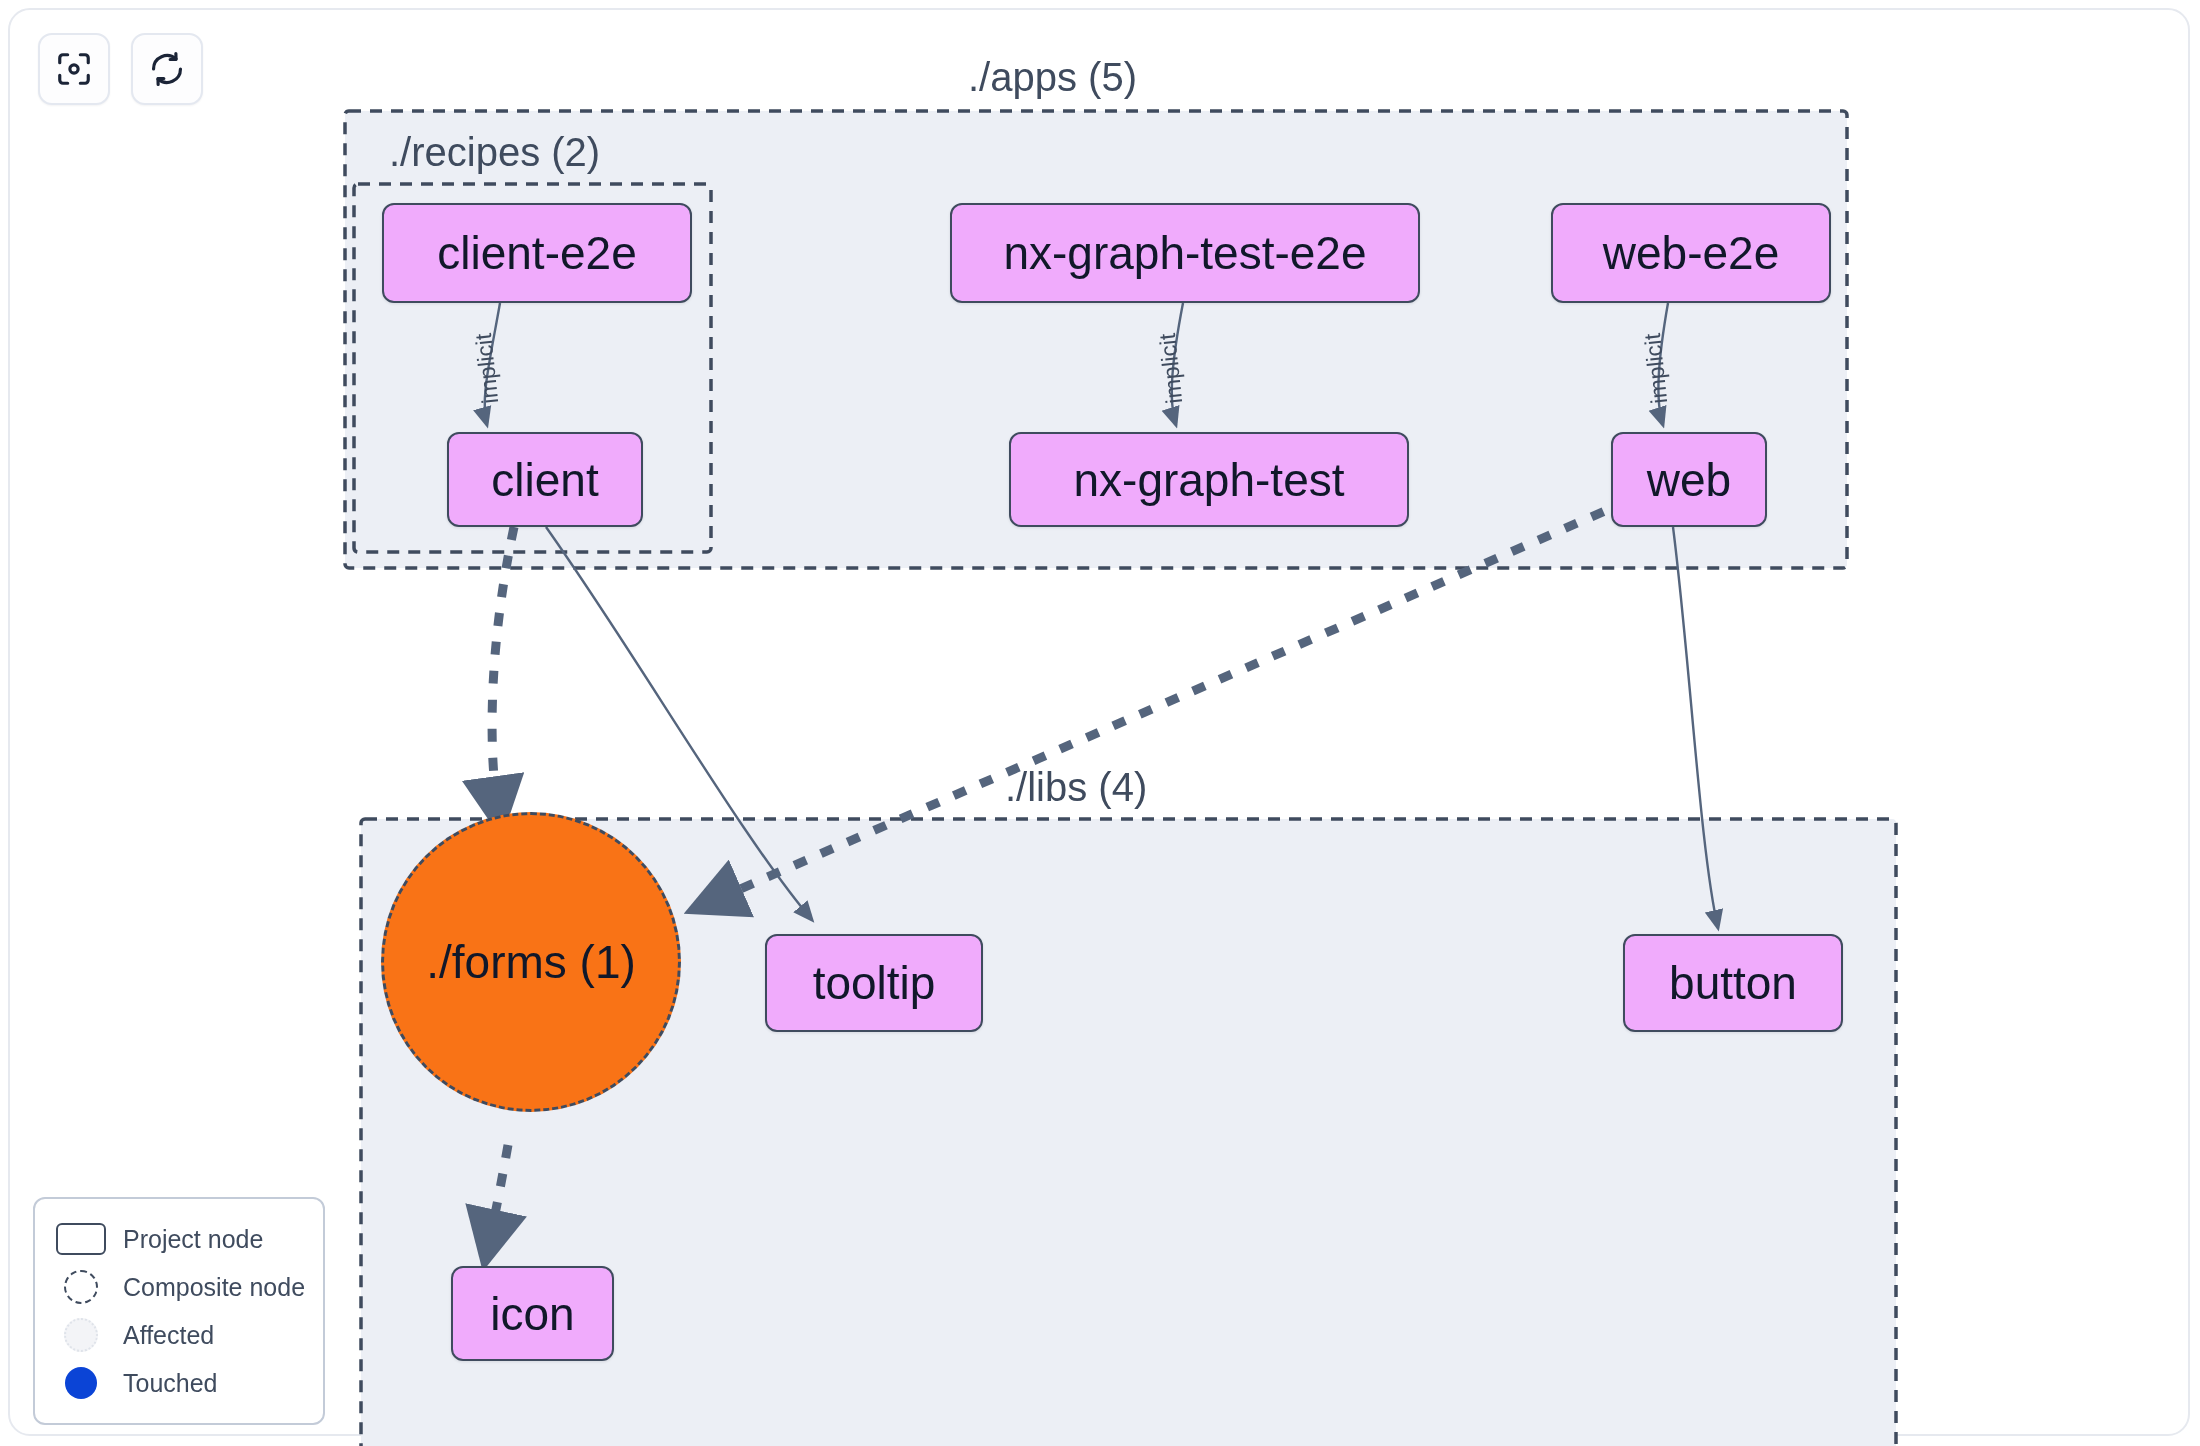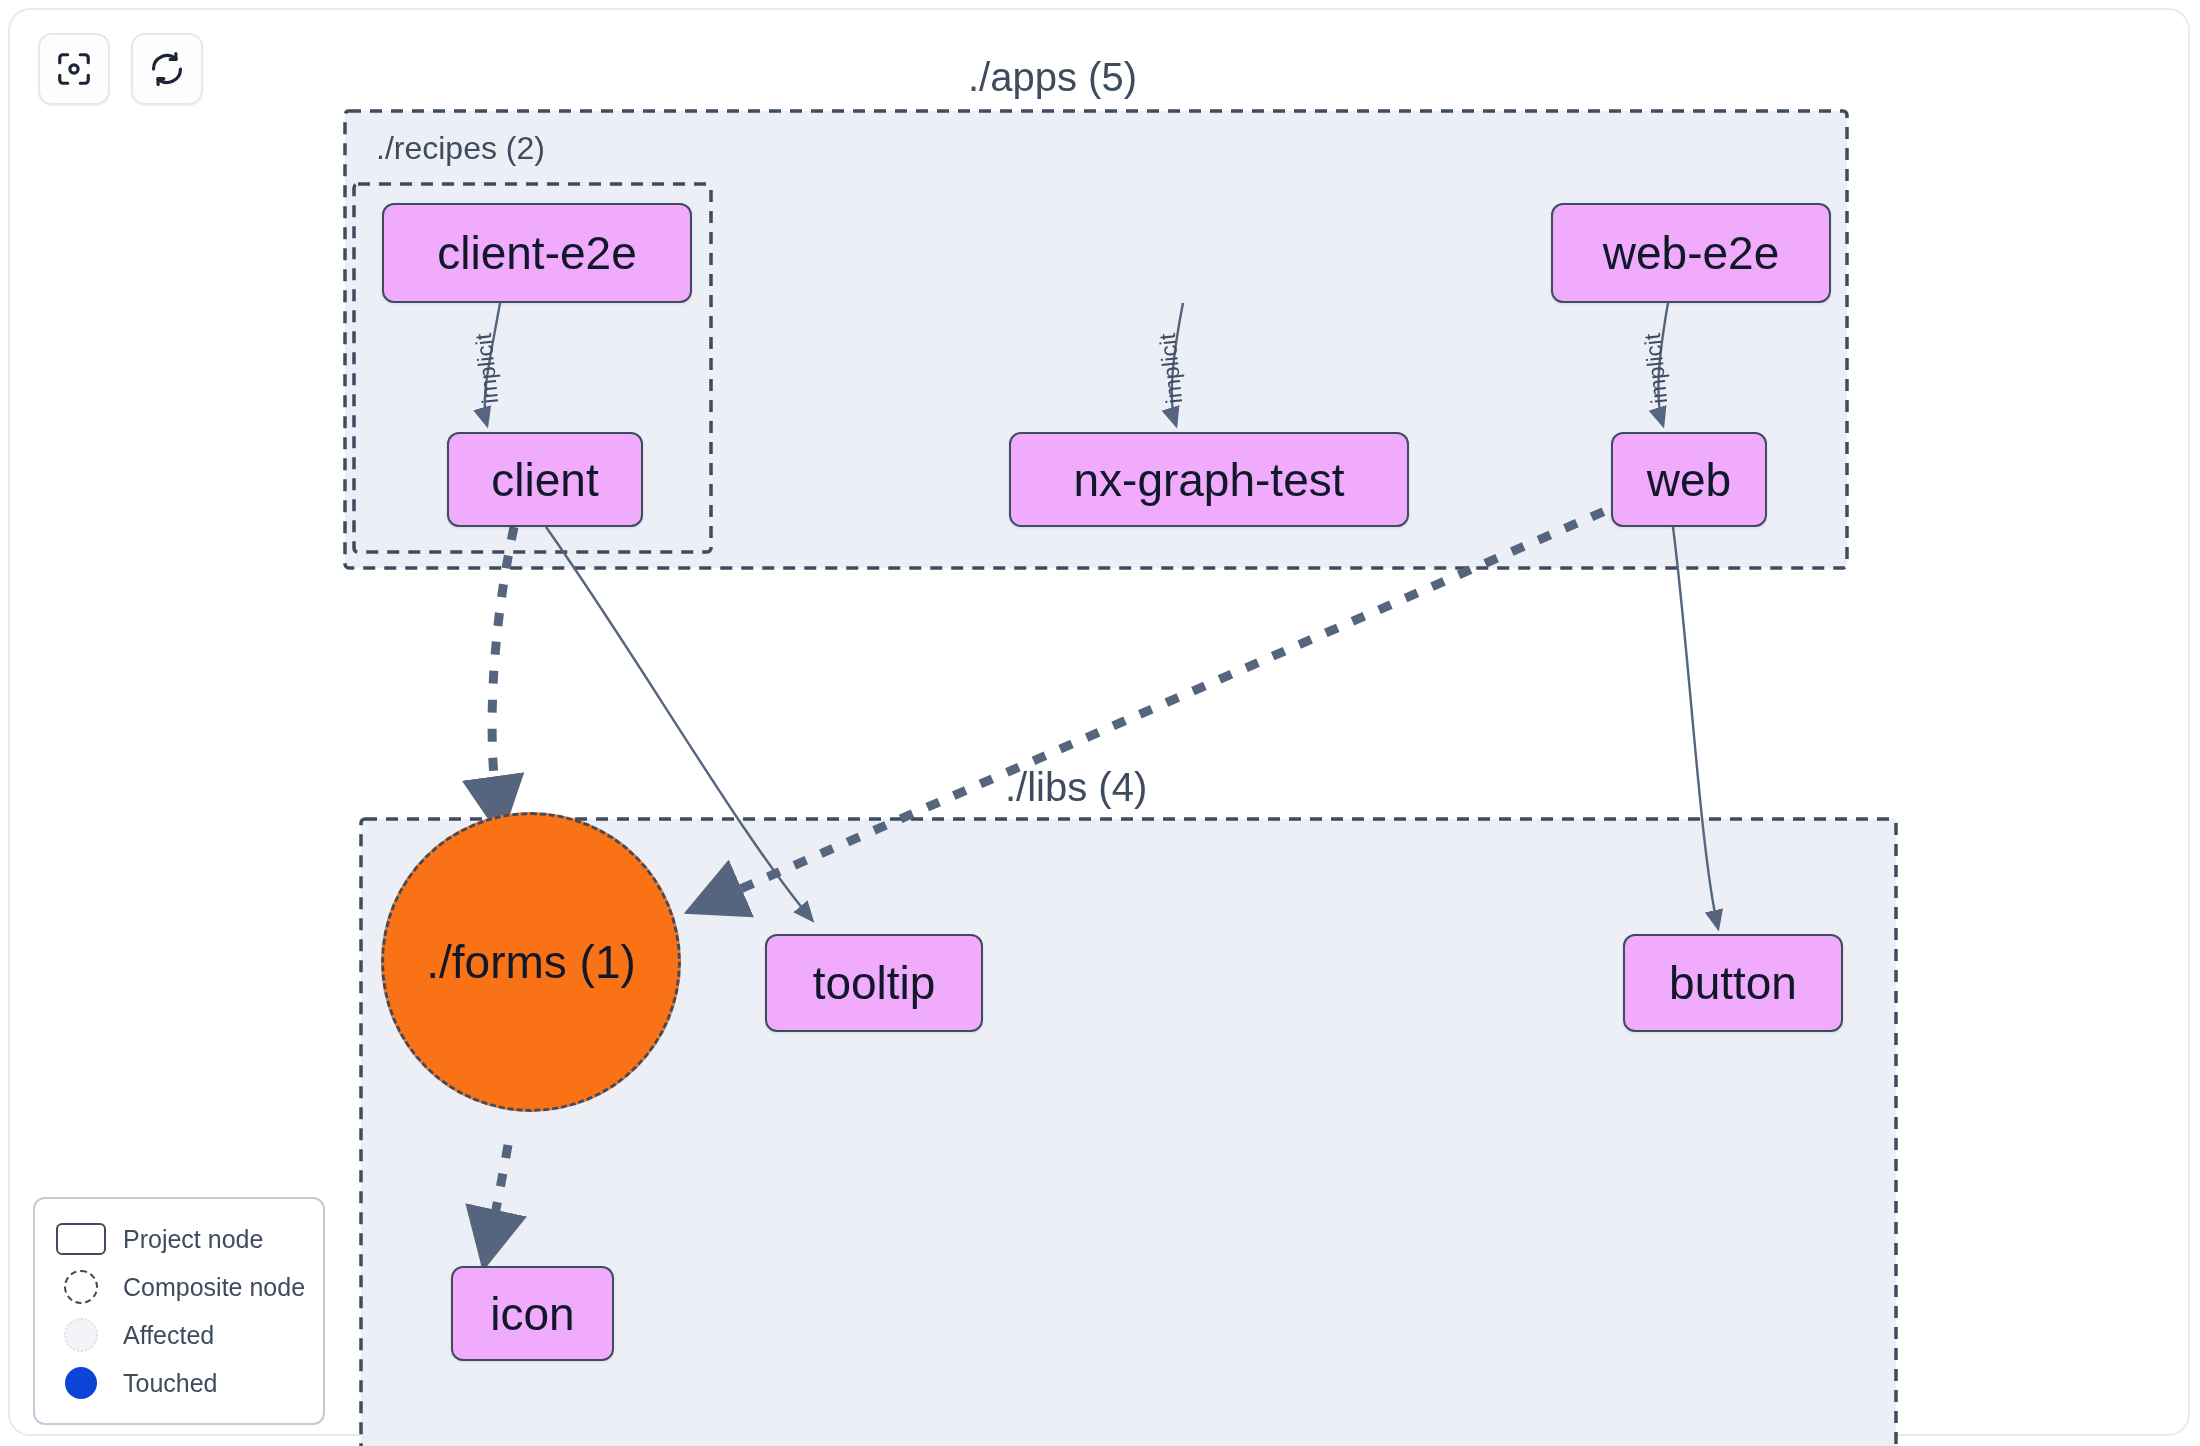--- a/index.html
+++ b/index.html
@@ -63,21 +63,21 @@
   
   .grp-label {
     position: absolute;
     color: #3f4b5e;
     font-size: 40px;
     font-family: "Liberation Sans", sans-serif;
     white-space: nowrap;
     z-index: 22;
     background: transparent;
   }
-  .grp-label.small { font-size: 32px; }
+  .grp-label.small { font-size: 40px; margin-left: 13px; }
 
   
   .node {
     position: absolute;
     box-sizing: border-box;
     display: flex;
     align-items: center;
     justify-content: center;
     background: #f0abfc;
     border: 2.5px solid #3f4b5e;
@@ -228,20 +228,23 @@
   <div class="grp-label" style="left:1005px; top:765px;">./libs (4)</div>
 
   <div class="edge-label" style="left:452px; top:355px; transform:rotate(-96deg);">implicit</div>
   <div class="edge-label" style="left:1136px; top:355px; transform:rotate(-96deg);">implicit</div>
   <div class="edge-label" style="left:1621px; top:355px; transform:rotate(-96deg);">implicit</div>
 
   <div class="node" style="left:382px; top:203px; width:310px; height:100px;">
     <span>client-e2e</span>
   </div>
 
+  <div class="node" style="left:950px; top:203px; width:470px; height:100px;">
+    <span>nx-graph-test-e2e</span>
+  </div>
 
   <div class="node" style="left:1551px; top:203px; width:280px; height:100px;">
     <span>web-e2e</span>
   </div>
 
   <div class="node" style="left:447px; top:432px; width:196px; height:95px;">
     <span>client</span>
   </div>
 
   <div class="node" style="left:1009px; top:432px; width:400px; height:95px;">

